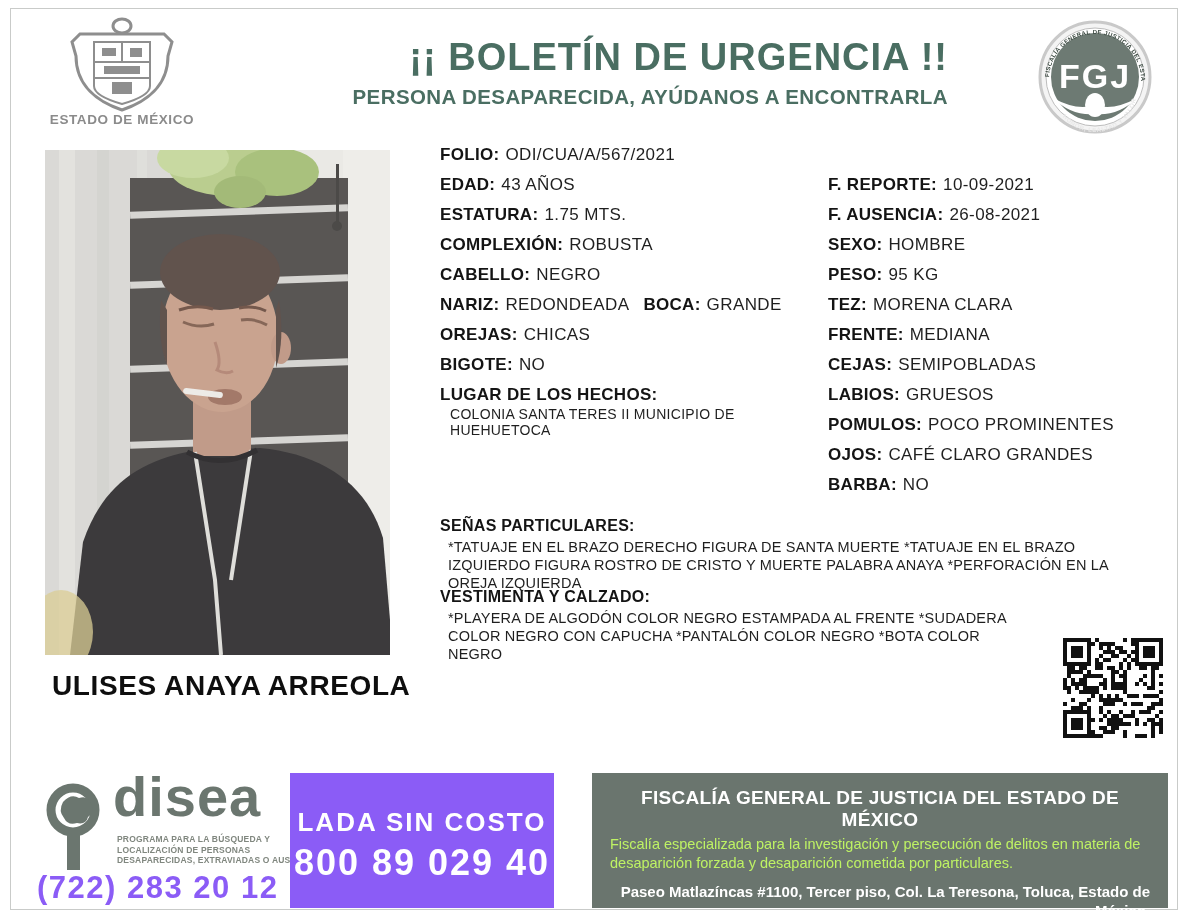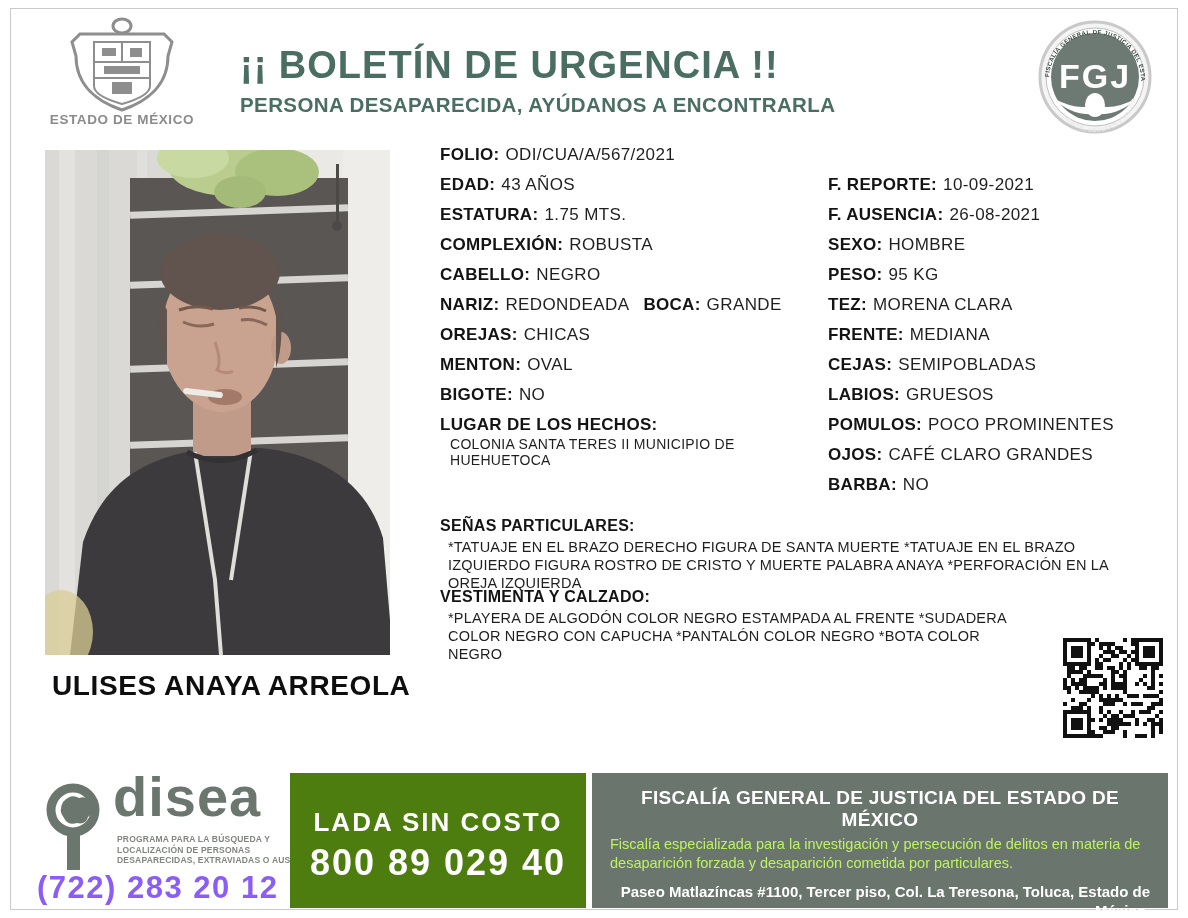--- a/index.html
+++ b/index.html
@@ -5,21 +5,21 @@
   * { margin:0; padding:0; box-sizing:border-box; }
   body { background:#fff; font-family:"Liberation Sans", sans-serif; }
   .page { position:relative; width:1188px; height:918px; background:#ffffff; overflow:hidden; }
   .border-frame { position:absolute; left:10px; top:8px; width:1168px; height:902px;
                   border:1px solid #c9cbc9; pointer-events:none; }
 
   
   .estado-logo { position:absolute; left:42px; top:16px; }
   .estado-caption { position:absolute; left:22px; top:112px; width:200px; text-align:center;
                     font-size:13.5px; font-weight:bold; color:#8b8b8b; letter-spacing:.6px; }
-  .title-block { position:absolute; left:240px; top:44px; width:708px; text-align:left; }
+  .title-block { position:absolute; left:240px; top:36px; width:708px; text-align:right; }
   .main-title { font-size:38px; font-weight:bold; color:#4a6e62; letter-spacing:1px; }
   .sub-title  { margin-top:6px; font-size:20.5px; font-weight:bold; color:#4a6e62; letter-spacing:.4px; }
   .fgj-logo { position:absolute; left:1025px; top:18px; }
 
   
   .photo-wrap { position:absolute; left:45px; top:150px; width:345px; height:505px; }
   .person-name { position:absolute; left:52px; top:670px; font-size:28px; font-weight:bold;
                  color:#0e0e0e; letter-spacing:.6px; }
 
   
@@ -44,22 +44,22 @@
   
   .odisea { position:absolute; left:35px; top:778px; width:252px; height:130px; }
   .odisea-glass { position:absolute; left:6px; top:4px; }
   .odisea-brand { position:absolute; left:78px; top:-14px; font-size:56px; font-weight:bold;
                   color:#6b766f; letter-spacing:1px; }
   .odisea-tag { position:absolute; left:82px; top:56px; width:205px; font-size:8.5px;
                 font-weight:bold; color:#80877f; line-height:10.5px; letter-spacing:.2px; }
   .odisea-phone { position:absolute; left:2px; top:92px; font-size:31px; font-weight:bold;
                   color:#8b5cf6; letter-spacing:1.5px; }
 
-  .lada-box { position:absolute; left:290px; top:773px; width:296px; height:135px;
-              background:#4d7c0f; color:#fff; text-align:center; padding-top:34px; }
+  .lada-box { position:absolute; left:290px; top:773px; width:264px; height:135px;
+              background:#8b5cf6; color:#fff; text-align:center; padding-top:34px; }
   .lada-line1 { font-size:26px; font-weight:bold; letter-spacing:2px; }
   .lada-line2 { font-size:36px; font-weight:bold; letter-spacing:2px; margin-top:4px; }
 
   .fgje-box { position:absolute; left:592px; top:773px; width:576px; height:135px;
               background:#6a756e; color:#fff; padding:14px 18px 0 18px; }
   .fgje-title { font-size:19px; font-weight:bold; text-align:center; letter-spacing:.3px; }
   .fgje-body  { margin-top:4px; font-size:14.5px; line-height:19px; text-align:left; color:#bef264; }
   .fgje-addr  { margin-top:9px; font-size:15px; font-weight:bold; line-height:19px; text-align:right; }
 </style>
 </head>
@@ -163,21 +163,20 @@
   <div class="col col-left">
     <div class="frow"><span class="flbl">FOLIO:</span><span class="fval">ODI/CUA/A/567/2021</span></div>
     <div class="frow"><span class="flbl">EDAD:</span><span class="fval">43 AÑOS</span></div>
     <div class="frow"><span class="flbl">ESTATURA:</span><span class="fval">1.75 MTS.</span></div>
     <div class="frow"><span class="flbl">COMPLEXIÓN:</span><span class="fval">ROBUSTA</span></div>
     <div class="frow"><span class="flbl">CABELLO:</span><span class="fval">NEGRO</span></div>
     <div class="frow">
       <span class="flbl">NARIZ:</span><span class="fval">REDONDEADA</span><span class="flbl flbl2">BOCA:</span><span class="fval">GRANDE</span>
     </div>
     <div class="frow"><span class="flbl">OREJAS:</span><span class="fval">CHICAS</span></div>
-    <div class="frow"><span class="flbl">MENTON:</span><span class="fval">OVAL</span></div>
     <div class="frow"><span class="flbl">BIGOTE:</span><span class="fval">NO</span></div>
     <div class="frow"><span class="flbl">LUGAR DE LOS HECHOS:</span></div>
     <div class="fsub">COLONIA SANTA TERES II MUNICIPIO DE HUEHUETOCA</div>
   </div>
 
   <div class="col col-right">
     <div class="frow"><span class="flbl">F. REPORTE:</span><span class="fval">10-09-2021</span></div>
     <div class="frow"><span class="flbl">F. AUSENCIA:</span><span class="fval">26-08-2021</span></div>
     <div class="frow"><span class="flbl">SEXO:</span><span class="fval">HOMBRE</span></div>
     <div class="frow"><span class="flbl">PESO:</span><span class="fval">95 KG</span></div>

